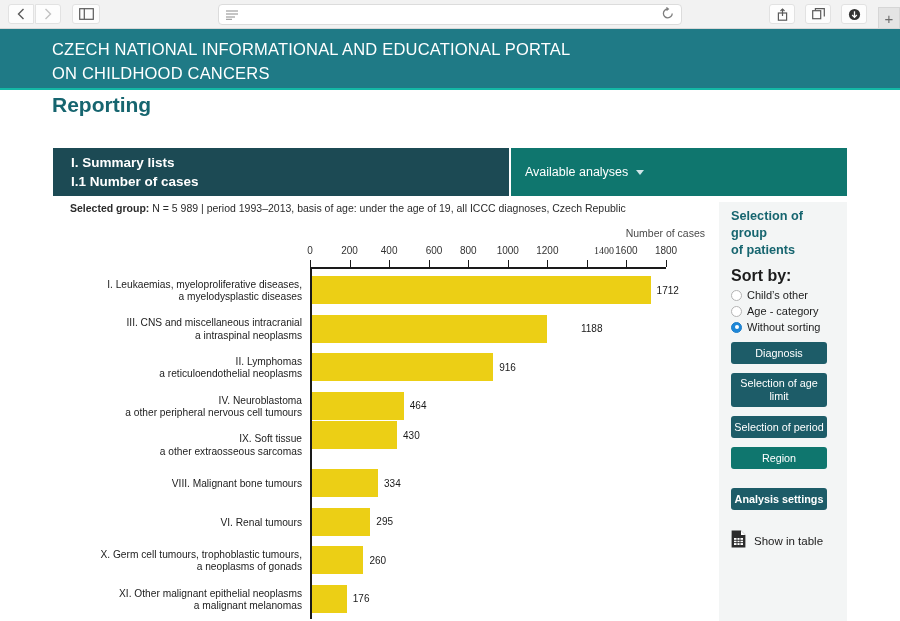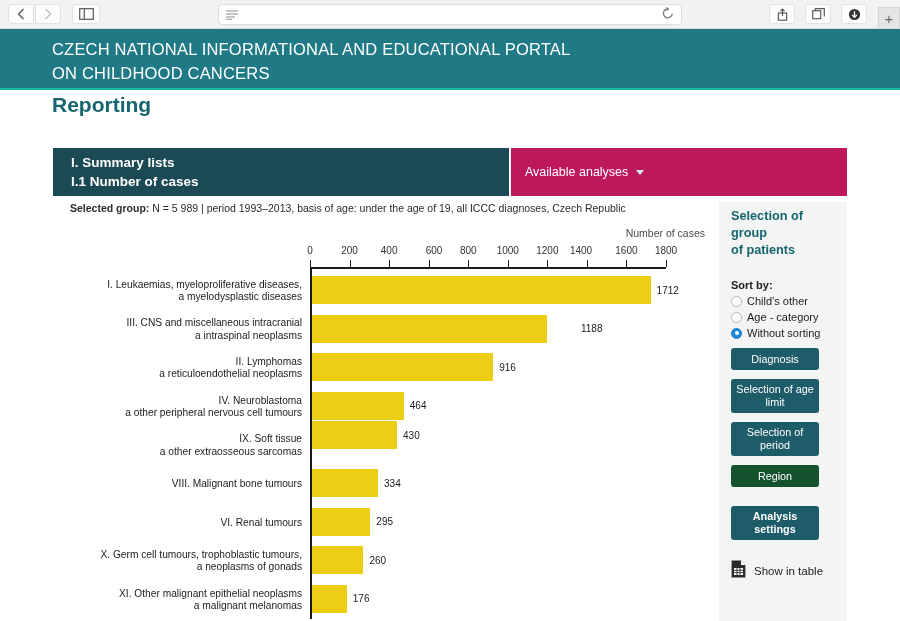--- a/index.html
+++ b/index.html
@@ -75,21 +75,21 @@
   #panel-header-left {
     position: absolute; left: 53px; top: 56px; width: 456px; height: 48px;
     background: #1c4a54; color: #fff;
     padding: 5px 0 0 18px;
   }
   #panel-header-left .ph-line {
     font-size: 13.5px; font-weight: bold; line-height: 19px;
   }
   #panel-header-right {
     position: absolute; left: 511px; top: 56px; width: 336px; height: 48px;
-    background: #be185d; color: #fff;
+    background: #0f766e; color: #fff;
     display: flex; align-items: center; padding-left: 14px;
   }
   #available-analyses-label { font-size: 12.5px; }
   #analyses-caret {
     margin-left: 8px; width: 0; height: 0;
     border-left: 4.5px solid transparent; border-right: 4.5px solid transparent;
     border-top: 5px solid #cfe5e8;
   }
 
   
@@ -148,40 +148,40 @@
   #selection-panel {
     position: absolute; left: 719px; top: 110px; width: 128px; height: 419px;
     background: #f3f5f5;
     padding: 6px 8px 0 12px;
   }
   #sel-title {
     font-size: 12.7px; font-weight: bold; color: #16656f;
     line-height: 17px;
   }
   #sort-by-label {
-    margin-top: 20px; font-size: 11px; font-weight: bold; color: #1c1c1c;
+    margin-top: 8px; font-size: 16px; font-weight: bold; color: #1c1c1c;
   }
   .radio-row {
     display: flex; align-items: center; gap: 5px; margin-top: 4px;
   }
   .radio-mark {
     width: 11px; height: 11px; border-radius: 50%;
     border: 1px solid #b4b4b4; background: #fff; flex: none;
     display: flex; align-items: center; justify-content: center;
   }
   .radio-row.selected .radio-mark {
     border-color: #1d7ec9; background: #1d87d8;
   }
   .radio-row.selected .radio-mark::after {
     content: ""; width: 4px; height: 4px; border-radius: 50%; background: #fff;
   }
   .radio-label { font-size: 11px; color: #1c1c1c; }
 
   .panel-btn {
-    margin-top: 9px; width: 88px; min-height: 22px;
+    margin-top: 9px; width: 96px; min-height: 22px;
     background: #1d5c68; color: #ffffff;
     border-radius: 3px; font-size: 10.8px;
     display: flex; align-items: center; justify-content: center;
     text-align: center; line-height: 13px; padding: 4px 3px;
   }
   #btn-analysis-settings { margin-top: 19px; font-weight: bold; }
 
   #show-in-table-row {
     margin-top: 20px; display: flex; align-items: center; gap: 8px;
   }
@@ -299,21 +299,21 @@
           <div class="tick-label" style="left: 79.1111px;">400</div>
           <div class="tick" style="left: 118.667px;"></div>
           <div class="tick-label" style="left: 105px; margin-left: 19px;">600</div>
           <div class="tick" style="left: 158.222px;"></div>
           <div class="tick-label" style="left: 158.222px;">800</div>
           <div class="tick" style="left: 197.778px;"></div>
           <div class="tick-label" style="left: 197.778px;">1000</div>
           <div class="tick" style="left: 237.333px;"></div>
           <div class="tick-label" style="left: 237.333px;">1200</div>
           <div class="tick" style="left: 276.889px;"></div>
-          <div class="tick-label" style="left: 271px;">1400</div>
+          <div class="tick-label" style="left: 294px; font-family: Liberation Serif, serif;">1400</div>
           <div class="tick" style="left: 316.444px;"></div>
           <div class="tick-label" style="left: 316.444px;">1600</div>
           <div class="tick" style="left: 356px;"></div>
           <div class="tick-label" style="left: 356px;">1800</div>
         </div>
       <div id="bars">
           <div class="bar-row" style="top: 4px;">
             <div class="bar" style="width: 338.596px; background: rgb(236, 207, 21);"></div>
             <div class="bar-value">1712</div>
           </div>
@@ -415,21 +415,21 @@
     <div id="panel-buttons">
         <div class="panel-btn" style="background: rgb(29, 92, 104);">
           <span>Diagnosis</span>
         </div>
         <div class="panel-btn" style="background: rgb(29, 92, 104);">
           <span>Selection of age limit</span>
         </div>
         <div class="panel-btn" style="background: rgb(29, 92, 104);">
           <span>Selection of period</span>
         </div>
-        <div class="panel-btn" style="background: #14532d;">
+        <div class="panel-btn" style="background: #0f766e;">
           <span>Region</span>
         </div>
       </div>
     <div id="btn-analysis-settings" class="panel-btn">
       <span>Analysis settings</span>
     </div>
     <div id="show-in-table-row">
       <span>
         <svg width="15" height="18" viewBox="0 0 15 18">
           <path d="M0.6,0.6 H10 L14.4,5 V17.4 H0.6 Z" fill="#2b2b2b"></path>

